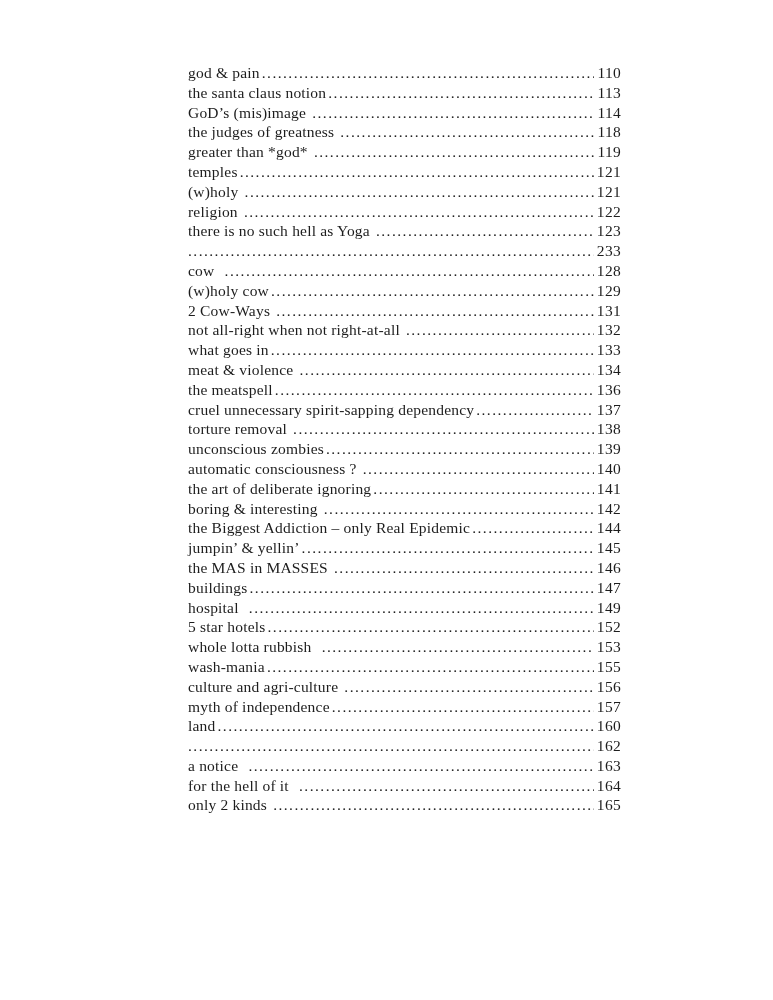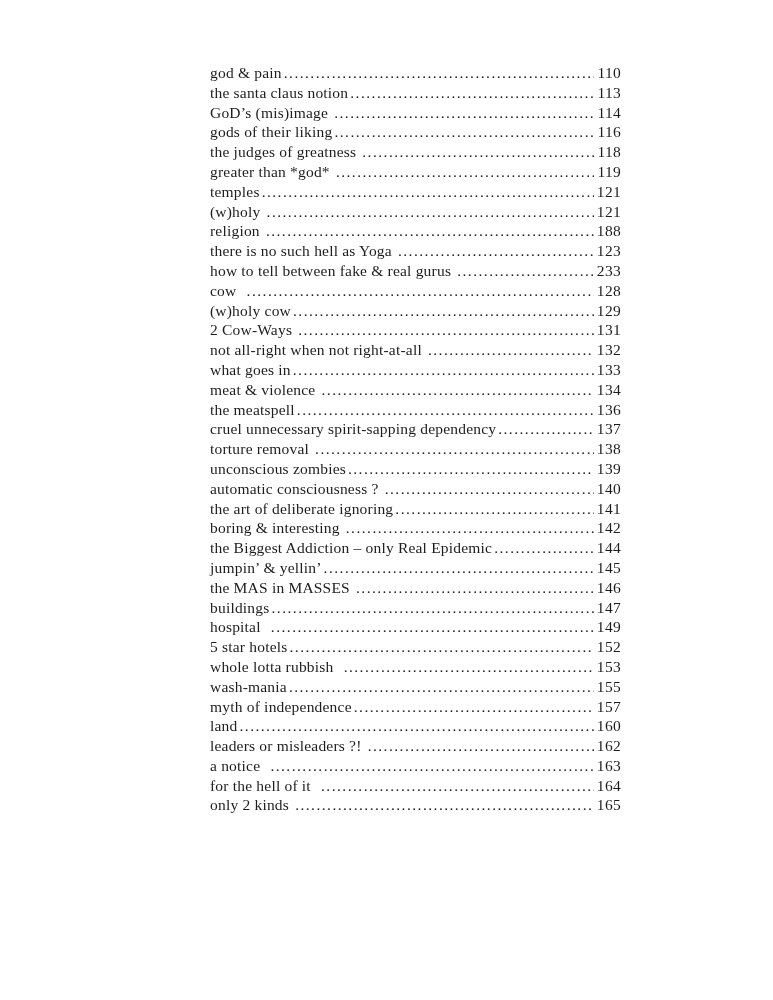--- a/index.html
+++ b/index.html
@@ -25,21 +25,20 @@
     top: 63px;
     width: 433px;
   }
   .toc-row {
     display: flex;
     align-items: baseline;
     height: 19.8px;
     line-height: 19.8px;
     font-size: 15.5px;
     color: #1d1d1d;
-    margin-left: 22px;
   }
   .toc-title {
     white-space: pre;
     flex: 0 0 auto;
     padding-right: 2px;
     letter-spacing: 0.2px;
   }
   .toc-dots {
     flex: 1 1 auto;
     min-width: 0;
@@ -75,25 +74,20 @@
         <span class="toc-dots"></span>
         <span class="toc-page">113</span>
       </div>
 
       <div class="toc-row">
         <span class="toc-title">GoD’s (mis)image </span>
         <span class="toc-dots"></span>
         <span class="toc-page">114</span>
       </div>
 
-      <div class="toc-row">
-        <span class="toc-title">gods of their liking</span>
-        <span class="toc-dots"></span>
-        <span class="toc-page">116</span>
-      </div>
 
       <div class="toc-row">
         <span class="toc-title">the judges of greatness </span>
         <span class="toc-dots"></span>
         <span class="toc-page">118</span>
       </div>
 
       <div class="toc-row">
         <span class="toc-title">greater than *god* </span>
         <span class="toc-dots"></span>
@@ -109,31 +103,30 @@
 
       <div class="toc-row">
         <span class="toc-title">(w)holy </span>
         <span class="toc-dots"></span>
         <span class="toc-page">121</span>
       </div>
 
       <div class="toc-row">
         <span class="toc-title">religion </span>
         <span class="toc-dots"></span>
-        <span class="toc-page">188</span>
+        <span class="toc-page">122</span>
       </div>
 
       <div class="toc-row">
         <span class="toc-title">there is no such hell as Yoga </span>
         <span class="toc-dots"></span>
         <span class="toc-page">123</span>
       </div>
 
       <div class="toc-row">
-        <span class="toc-title">how to tell between fake &amp; real gurus </span>
         <span class="toc-dots"></span>
         <span class="toc-page">233</span>
       </div>
 
       <div class="toc-row">
         <span class="toc-title">cow  </span>
         <span class="toc-dots"></span>
         <span class="toc-page">128</span>
       </div>
 
@@ -252,36 +245,40 @@
         <span class="toc-dots"></span>
         <span class="toc-page">153</span>
       </div>
 
       <div class="toc-row">
         <span class="toc-title">wash-mania</span>
         <span class="toc-dots"></span>
         <span class="toc-page">155</span>
       </div>
 
+      <div class="toc-row">
+        <span class="toc-title">culture and agri-culture </span>
+        <span class="toc-dots"></span>
+        <span class="toc-page">156</span>
+      </div>
 
       <div class="toc-row">
         <span class="toc-title">myth of independence</span>
         <span class="toc-dots"></span>
         <span class="toc-page">157</span>
       </div>
 
       <div class="toc-row">
         <span class="toc-title">land</span>
         <span class="toc-dots"></span>
         <span class="toc-page">160</span>
       </div>
 
 
       <div class="toc-row">
-        <span class="toc-title">leaders or misleaders ?! </span>
         <span class="toc-dots"></span>
         <span class="toc-page">162</span>
       </div>
 
       <div class="toc-row">
         <span class="toc-title">a notice  </span>
         <span class="toc-dots"></span>
         <span class="toc-page">163</span>
       </div>
 

